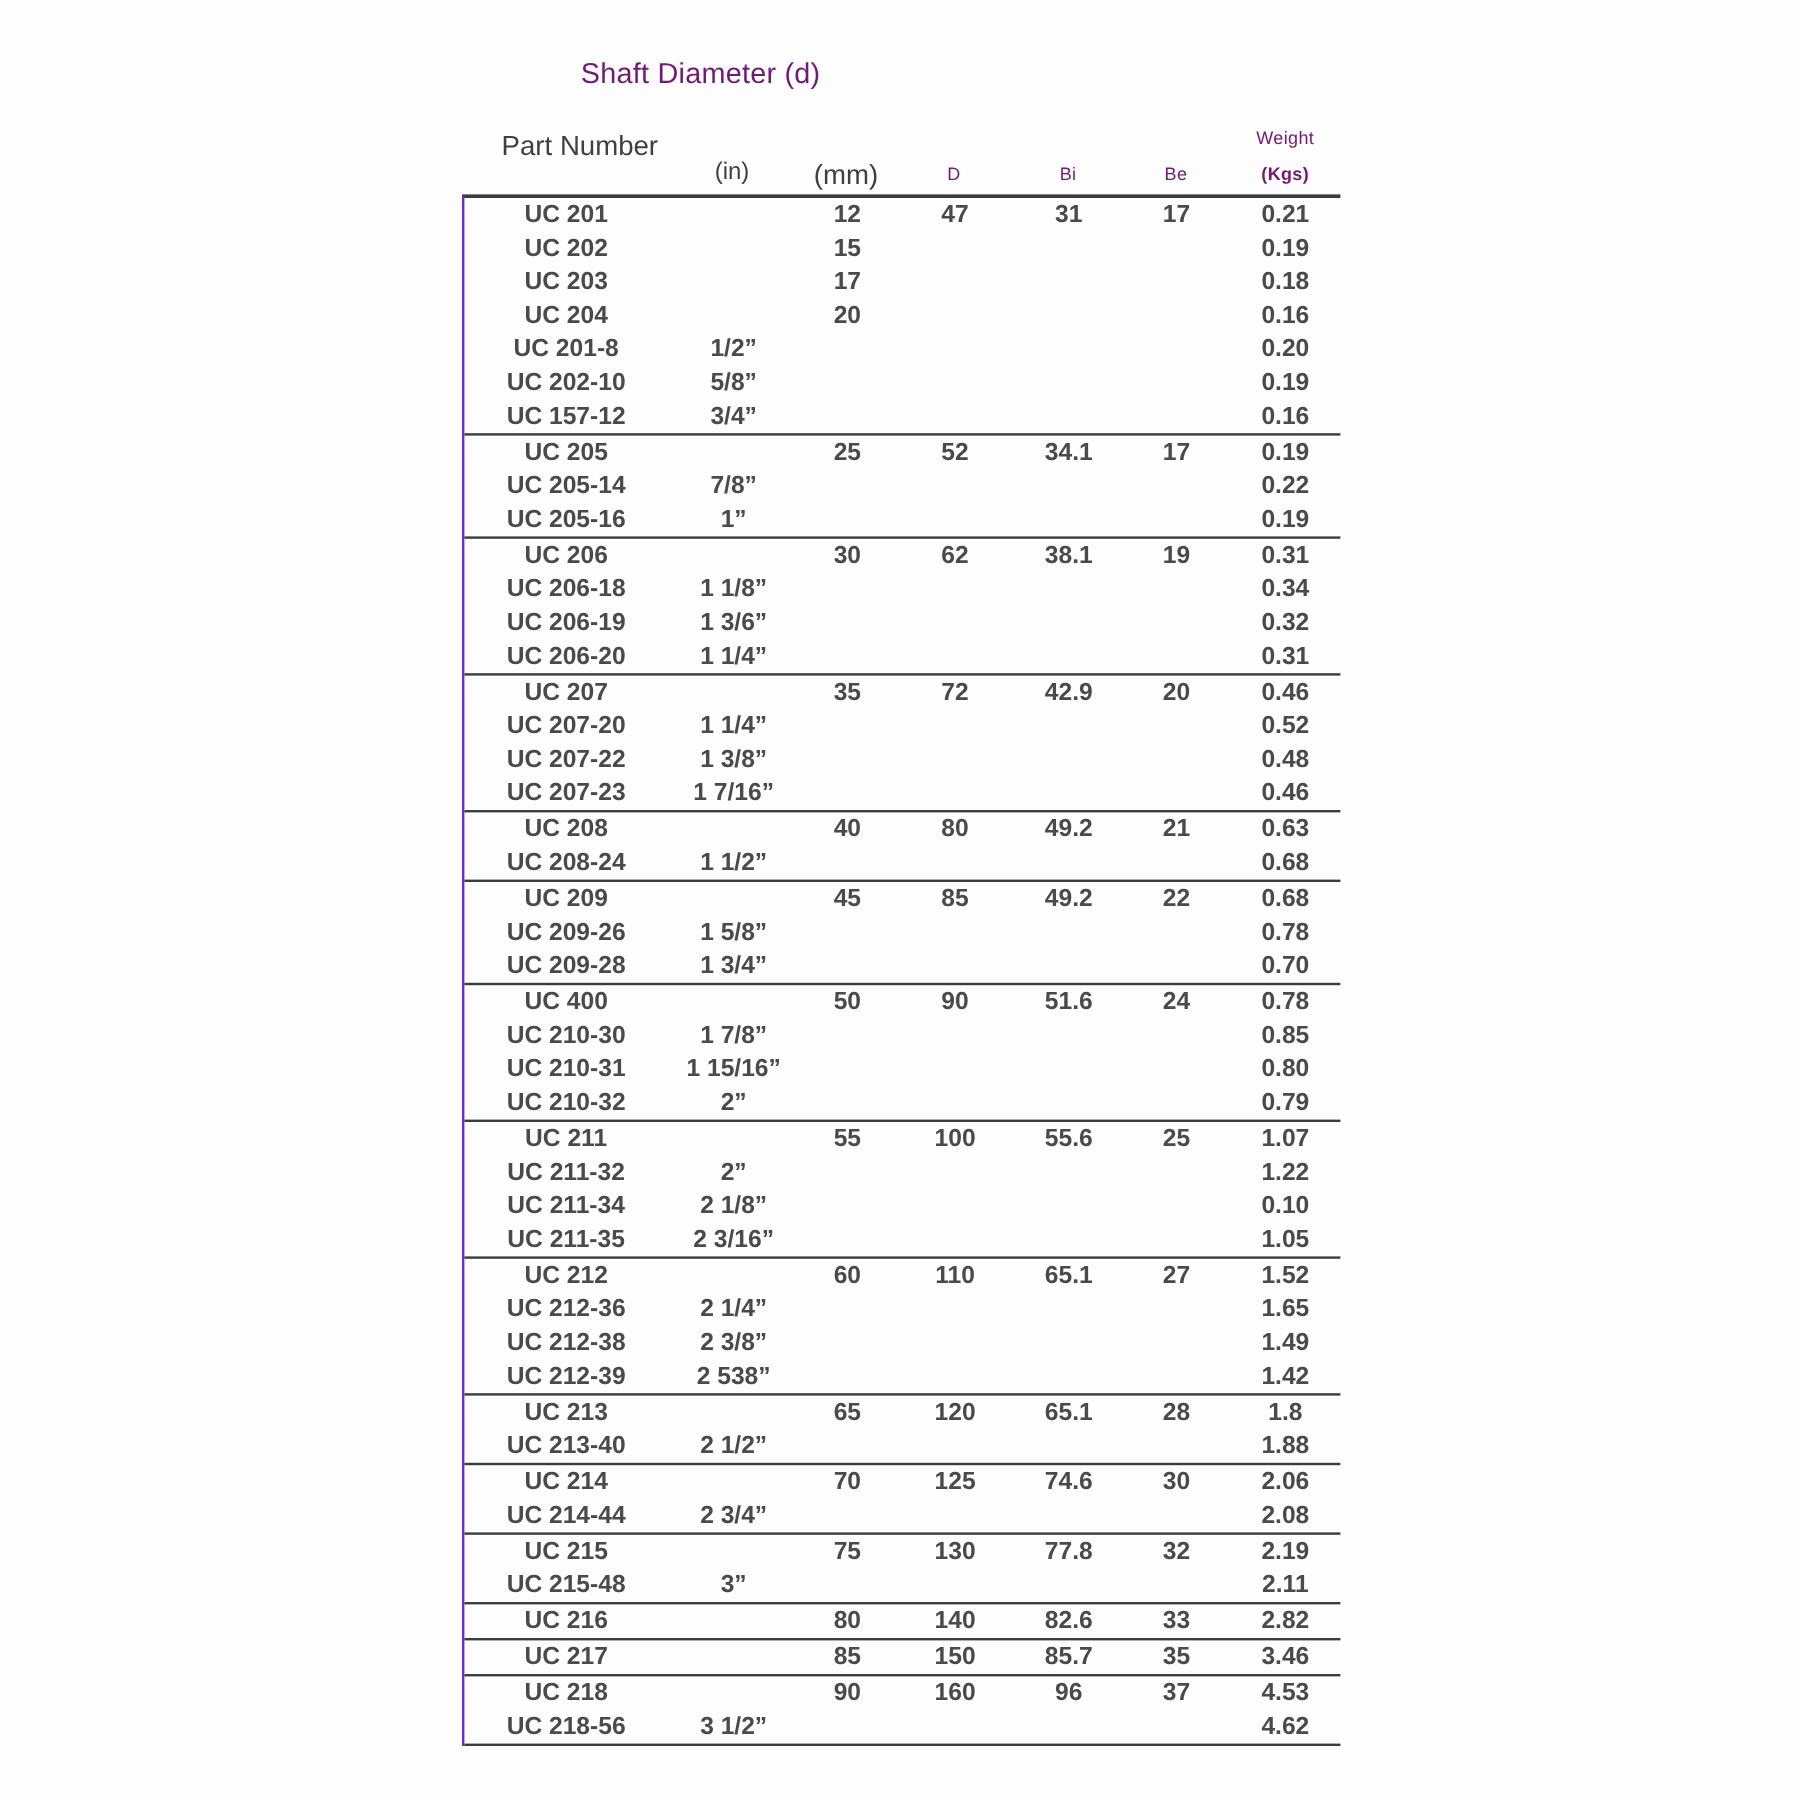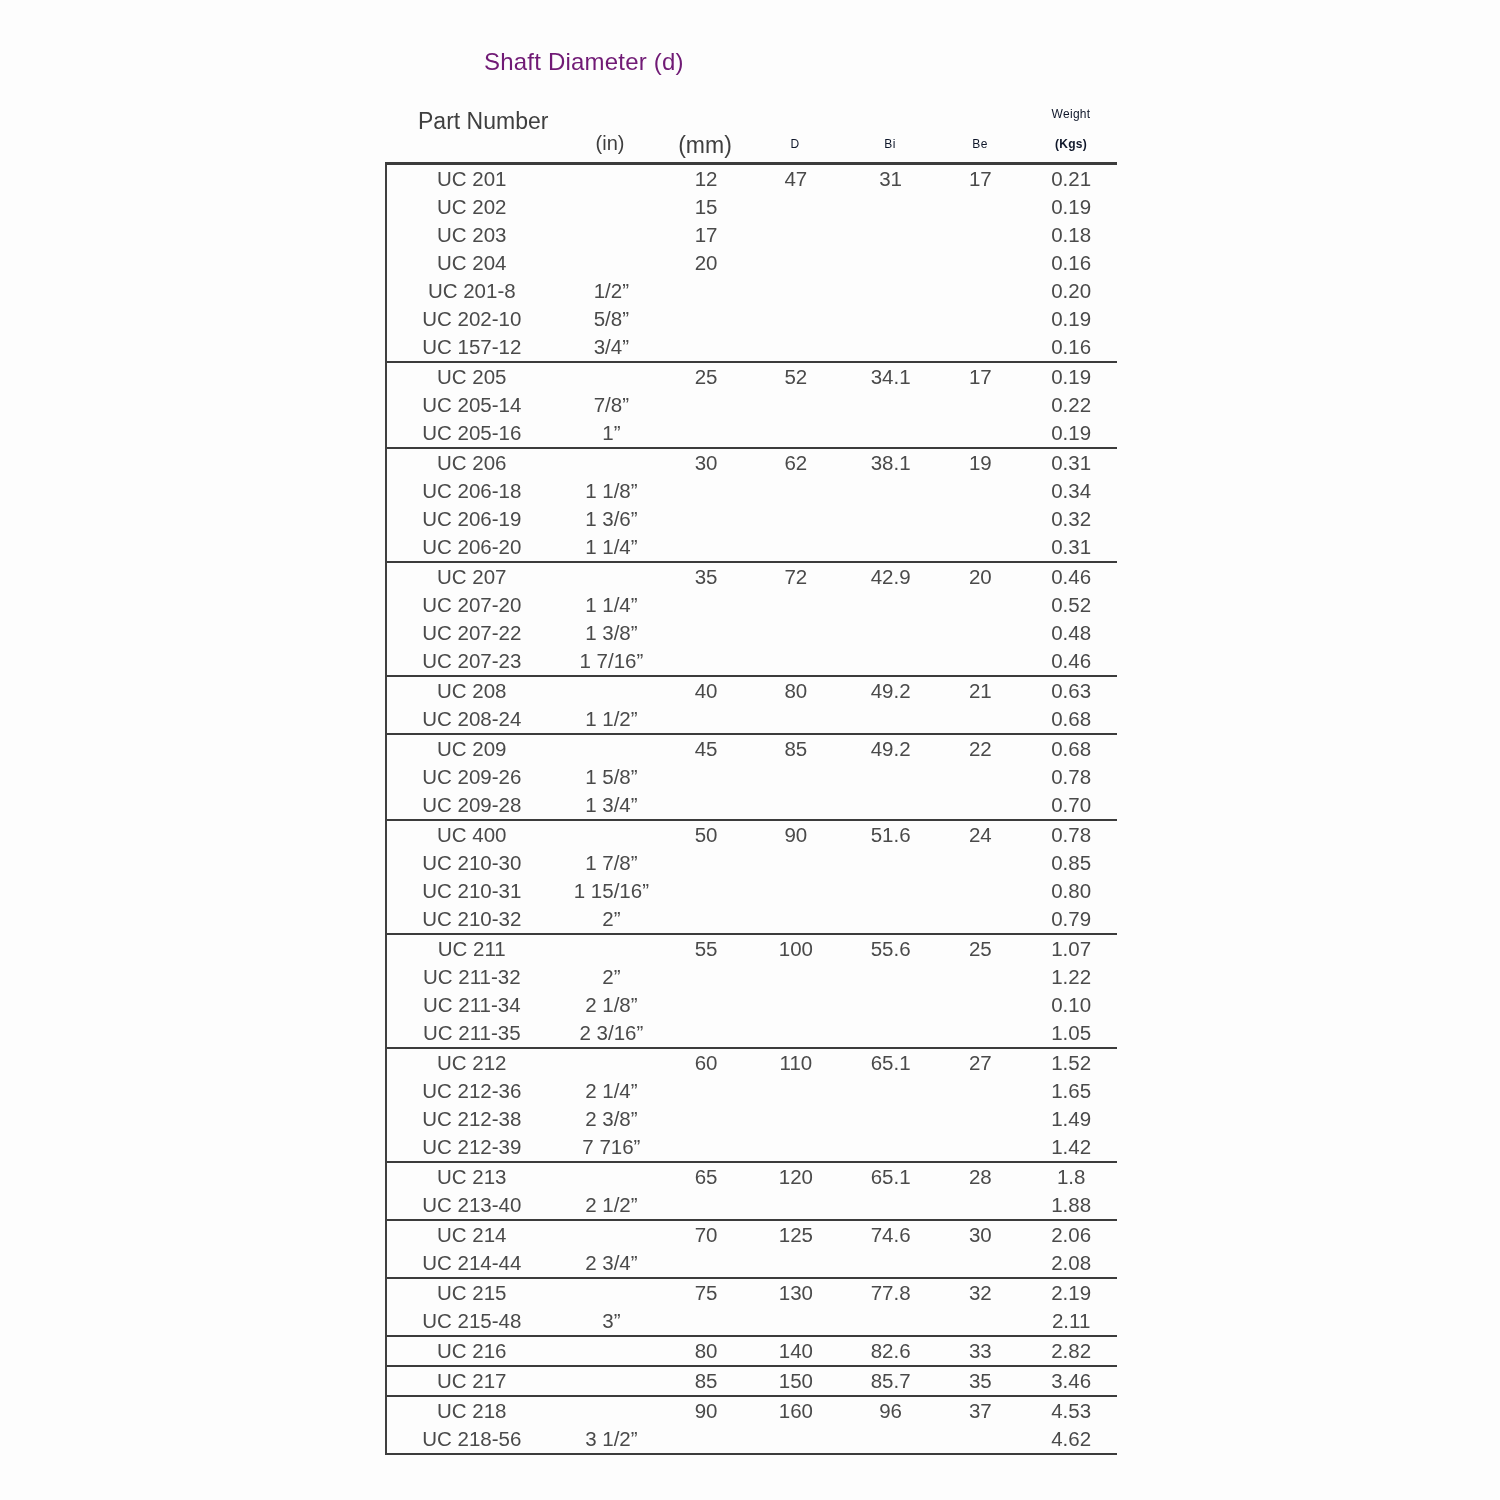--- a/index.html
+++ b/index.html
@@ -19,30 +19,31 @@
     position:absolute; left:484px; top:48px;
     font-size:24px; letter-spacing:0.2px; color:#701a75;
   }
   .part-number-label {
     position:absolute; left:418px; top:108px;
     font-size:23px; color:#3f3f3f;
   }
   .col-head { position:absolute; text-align:center; color:#3f3f3f; }
   .in-head  { left:555px; top:132px; width:110px; font-size:20px; }
   .mm-head  { left:665px; top:132px; width:80px;  font-size:23px; }
-  .small-head { font-size:12px; color:#0f172a; letter-spacing:0.3px; }
+  .small-head { font-size:15px; color:#701a75; letter-spacing:0.3px; }
   .d-head   { left:745px;  top:137px; width:100px; }
   .bi-head  { left:845px;  top:137px; width:90px; }
   .be-head  { left:935px;  top:137px; width:90px; }
   .wt-head  { left:1025px; top:107px; width:92px; }
   .kgs-head { left:1025px; top:137px; width:92px;font-weight:bold; }
   .table {
     position:absolute; left:385px; top:162px; width:732px;
     border-top:3px solid #3c3c3c;
-    border-left:2px solid #404040;
+    border-left:2px solid #6d28d9;
+    font-weight:bold;
   }
   .group { border-bottom:2px solid #3c3c3c; }
   .row { display:flex; height:28px; line-height:28px; }
   .cell {
     text-align:center; font-size:20.5px; color:#4a4a4a;
     white-space:nowrap; overflow:visible;
   }
   .c-part { width:170px; }
   .c-in   { width:110px; }
   .c-mm   { width:80px;  }
@@ -387,21 +388,21 @@
           <div class="cell c-part">UC 212-38</div>
           <div class="cell c-in">2 3/8”</div>
           <div class="cell c-mm"></div>
           <div class="cell c-d"></div>
           <div class="cell c-bi"></div>
           <div class="cell c-be"></div>
           <div class="cell c-kg">1.49</div>
         </div>
         <div class="row">
           <div class="cell c-part">UC 212-39</div>
-          <div class="cell c-in">7 716”</div>
+          <div class="cell c-in">2 538”</div>
           <div class="cell c-mm"></div>
           <div class="cell c-d"></div>
           <div class="cell c-bi"></div>
           <div class="cell c-be"></div>
           <div class="cell c-kg">1.42</div>
         </div>
       </div>
       <div class="group">
         <div class="row">
           <div class="cell c-part">UC 213</div>

